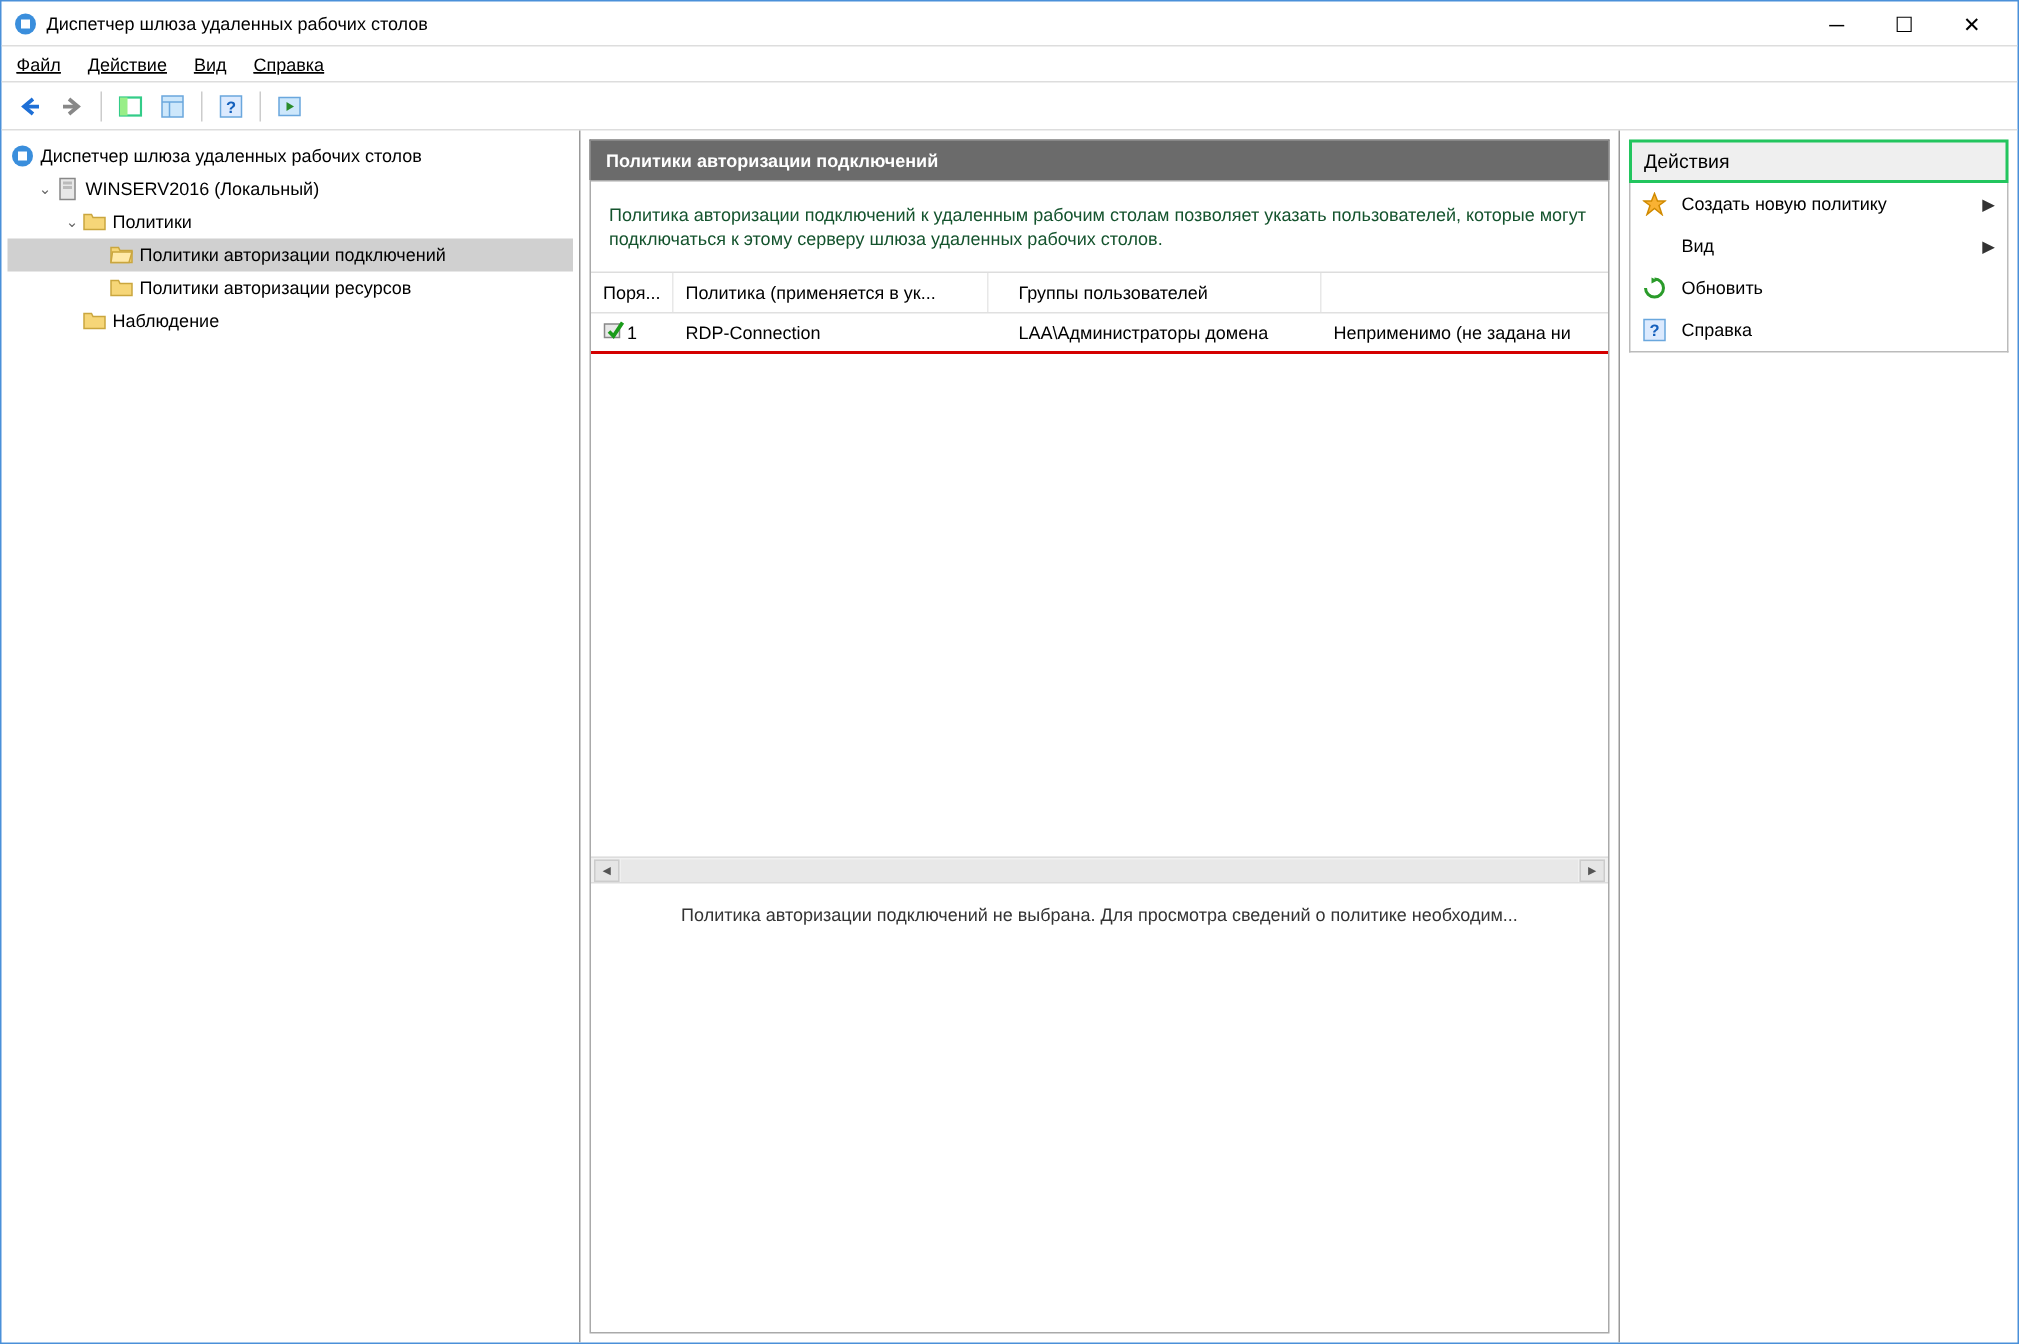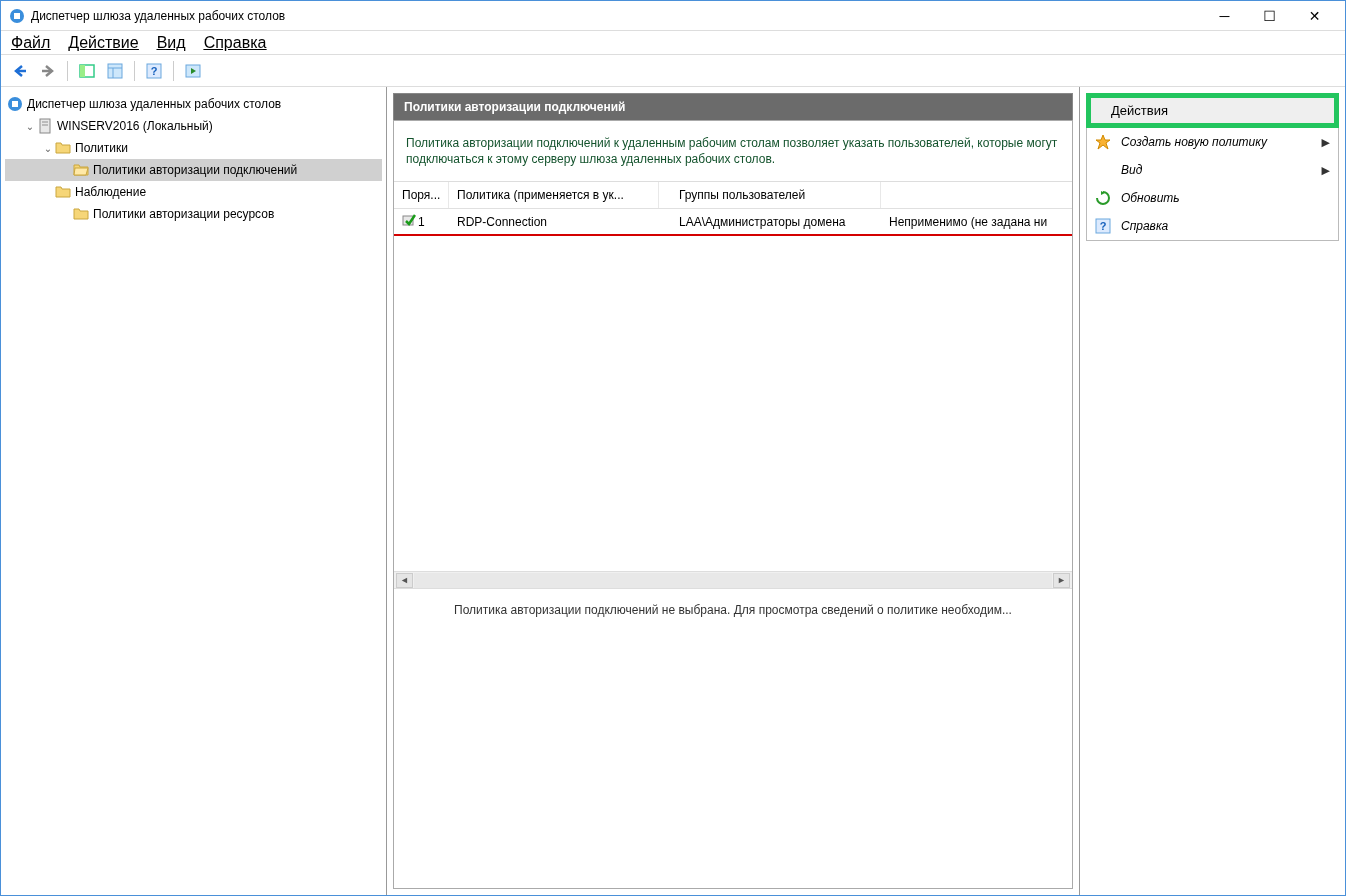--- a/index.html
+++ b/index.html
@@ -32,21 +32,21 @@
 }
 
 .menubar {
   height: 24px;
   display: flex;
   align-items: center;
   padding: 0 10px;
   gap: 18px;
   border-bottom: 1px solid #ddd;
 }
-.menubar .menu-item { font-size: 16px; text-decoration: underline; }
+.menubar .menu-item { font-size: 12px; text-decoration: underline; }
 .menubar .menu-item .ul { text-decoration: underline; }
 
 .toolbar {
   height: 32px;
   display: flex;
   align-items: center;
   padding: 0 6px;
   gap: 2px;
   border-bottom: 1px solid #ddd;
 }
@@ -161,42 +161,42 @@
   text-align: center;
 }
 
 .actions-pane {
   width: 266px;
   border-left: 1px solid #999;
   padding: 6px;
 }
 .actions-header {
   background: #efefef;
-  border: 5px solid #22c55e;
-  padding: 5px 20px;
+  border: 2px solid #22c55e;
+  padding: 5px 8px;
   font-size: 13px;
 }
 .actions-body {
   border: 1px solid #bbb;
   border-top: none;
 }
 .actions-sub {
   background: #e8f0fb;
   padding: 5px 8px;
   display: flex; justify-content: space-between; align-items: center;
   border-bottom: 1px solid #d0d8e8;
 }
 .actions-sub .collapse { font-size: 11px; }
 .action-item {
   display: flex; align-items: center;
   padding: 6px 8px;
   gap: 10px;
 }
 .action-item .a-icon { width: 16px; height: 16px; display:inline-flex; align-items:center; justify-content:center; }
-.action-item .a-text { flex: 1; white-space: nowrap; overflow: hidden; text-overflow: ellipsis; font-style: italic; }
+.action-item .a-text { flex: 1; white-space: nowrap; overflow: hidden; text-overflow: ellipsis; }
 .action-item .chev { font-size: 11px; color: #333; }
 
 .folder-icon svg, .tree-icon svg, .a-icon svg, .app-icon svg { width: 16px; height: 16px; }
 </style>
 </head>
 <body>
 
 <div class="titlebar">
   <span class="app-icon">
     <svg viewBox="0 0 16 16">
@@ -296,37 +296,37 @@
     <div class="node indent3 selected">
       <span class="expander"></span>
       <span class="tree-icon">
           <svg viewBox="0 0 16 16">
             <path d="M1 3h5l1 2h8v8H1z" fill="#f6d678" stroke="#caa63e"></path>
             <path d="M2 6h13l-2 7H1z" fill="#ffe9a8" stroke="#caa63e"></path>
           </svg>
         </span>
       <span class="label">Политики авторизации подключений</span>
     </div>
+    <div class="node indent3">
+      <span class="expander"></span>
+      <span class="tree-icon">
+          <svg viewBox="0 0 16 16">
+            <path d="M1 3h5l1 2h8v8H1z" fill="#f6d678" stroke="#caa63e"></path>
+          </svg>
+        </span>
+      <span class="label">Политики авторизации ресурсов</span>
+    </div>
     <div class="node indent2">
       <span class="expander"></span>
       <span class="tree-icon">
           <svg viewBox="0 0 16 16">
             <path d="M1 3h5l1 2h8v8H1z" fill="#f6d678" stroke="#caa63e"></path>
           </svg>
         </span>
       <span class="label">Наблюдение</span>
-    </div>
-    <div class="node indent3">
-      <span class="expander"></span>
-      <span class="tree-icon">
-          <svg viewBox="0 0 16 16">
-            <path d="M1 3h5l1 2h8v8H1z" fill="#f6d678" stroke="#caa63e"></path>
-          </svg>
-        </span>
-      <span class="label">Политики авторизации ресурсов</span>
     </div>
   </div>
 
   <div class="main-pane">
     <div class="main-header">Политики авторизации подключений</div>
     <div class="main-body">
       <div class="desc-box">Политика авторизации подключений к удаленным рабочим столам позволяет указать пользователей, которые могут подключаться к этому серверу шлюза удаленных рабочих столов.</div>
       <div class="table-wrap">
         <div class="table-head">
           <div class="th col-order">Поря...</div>

